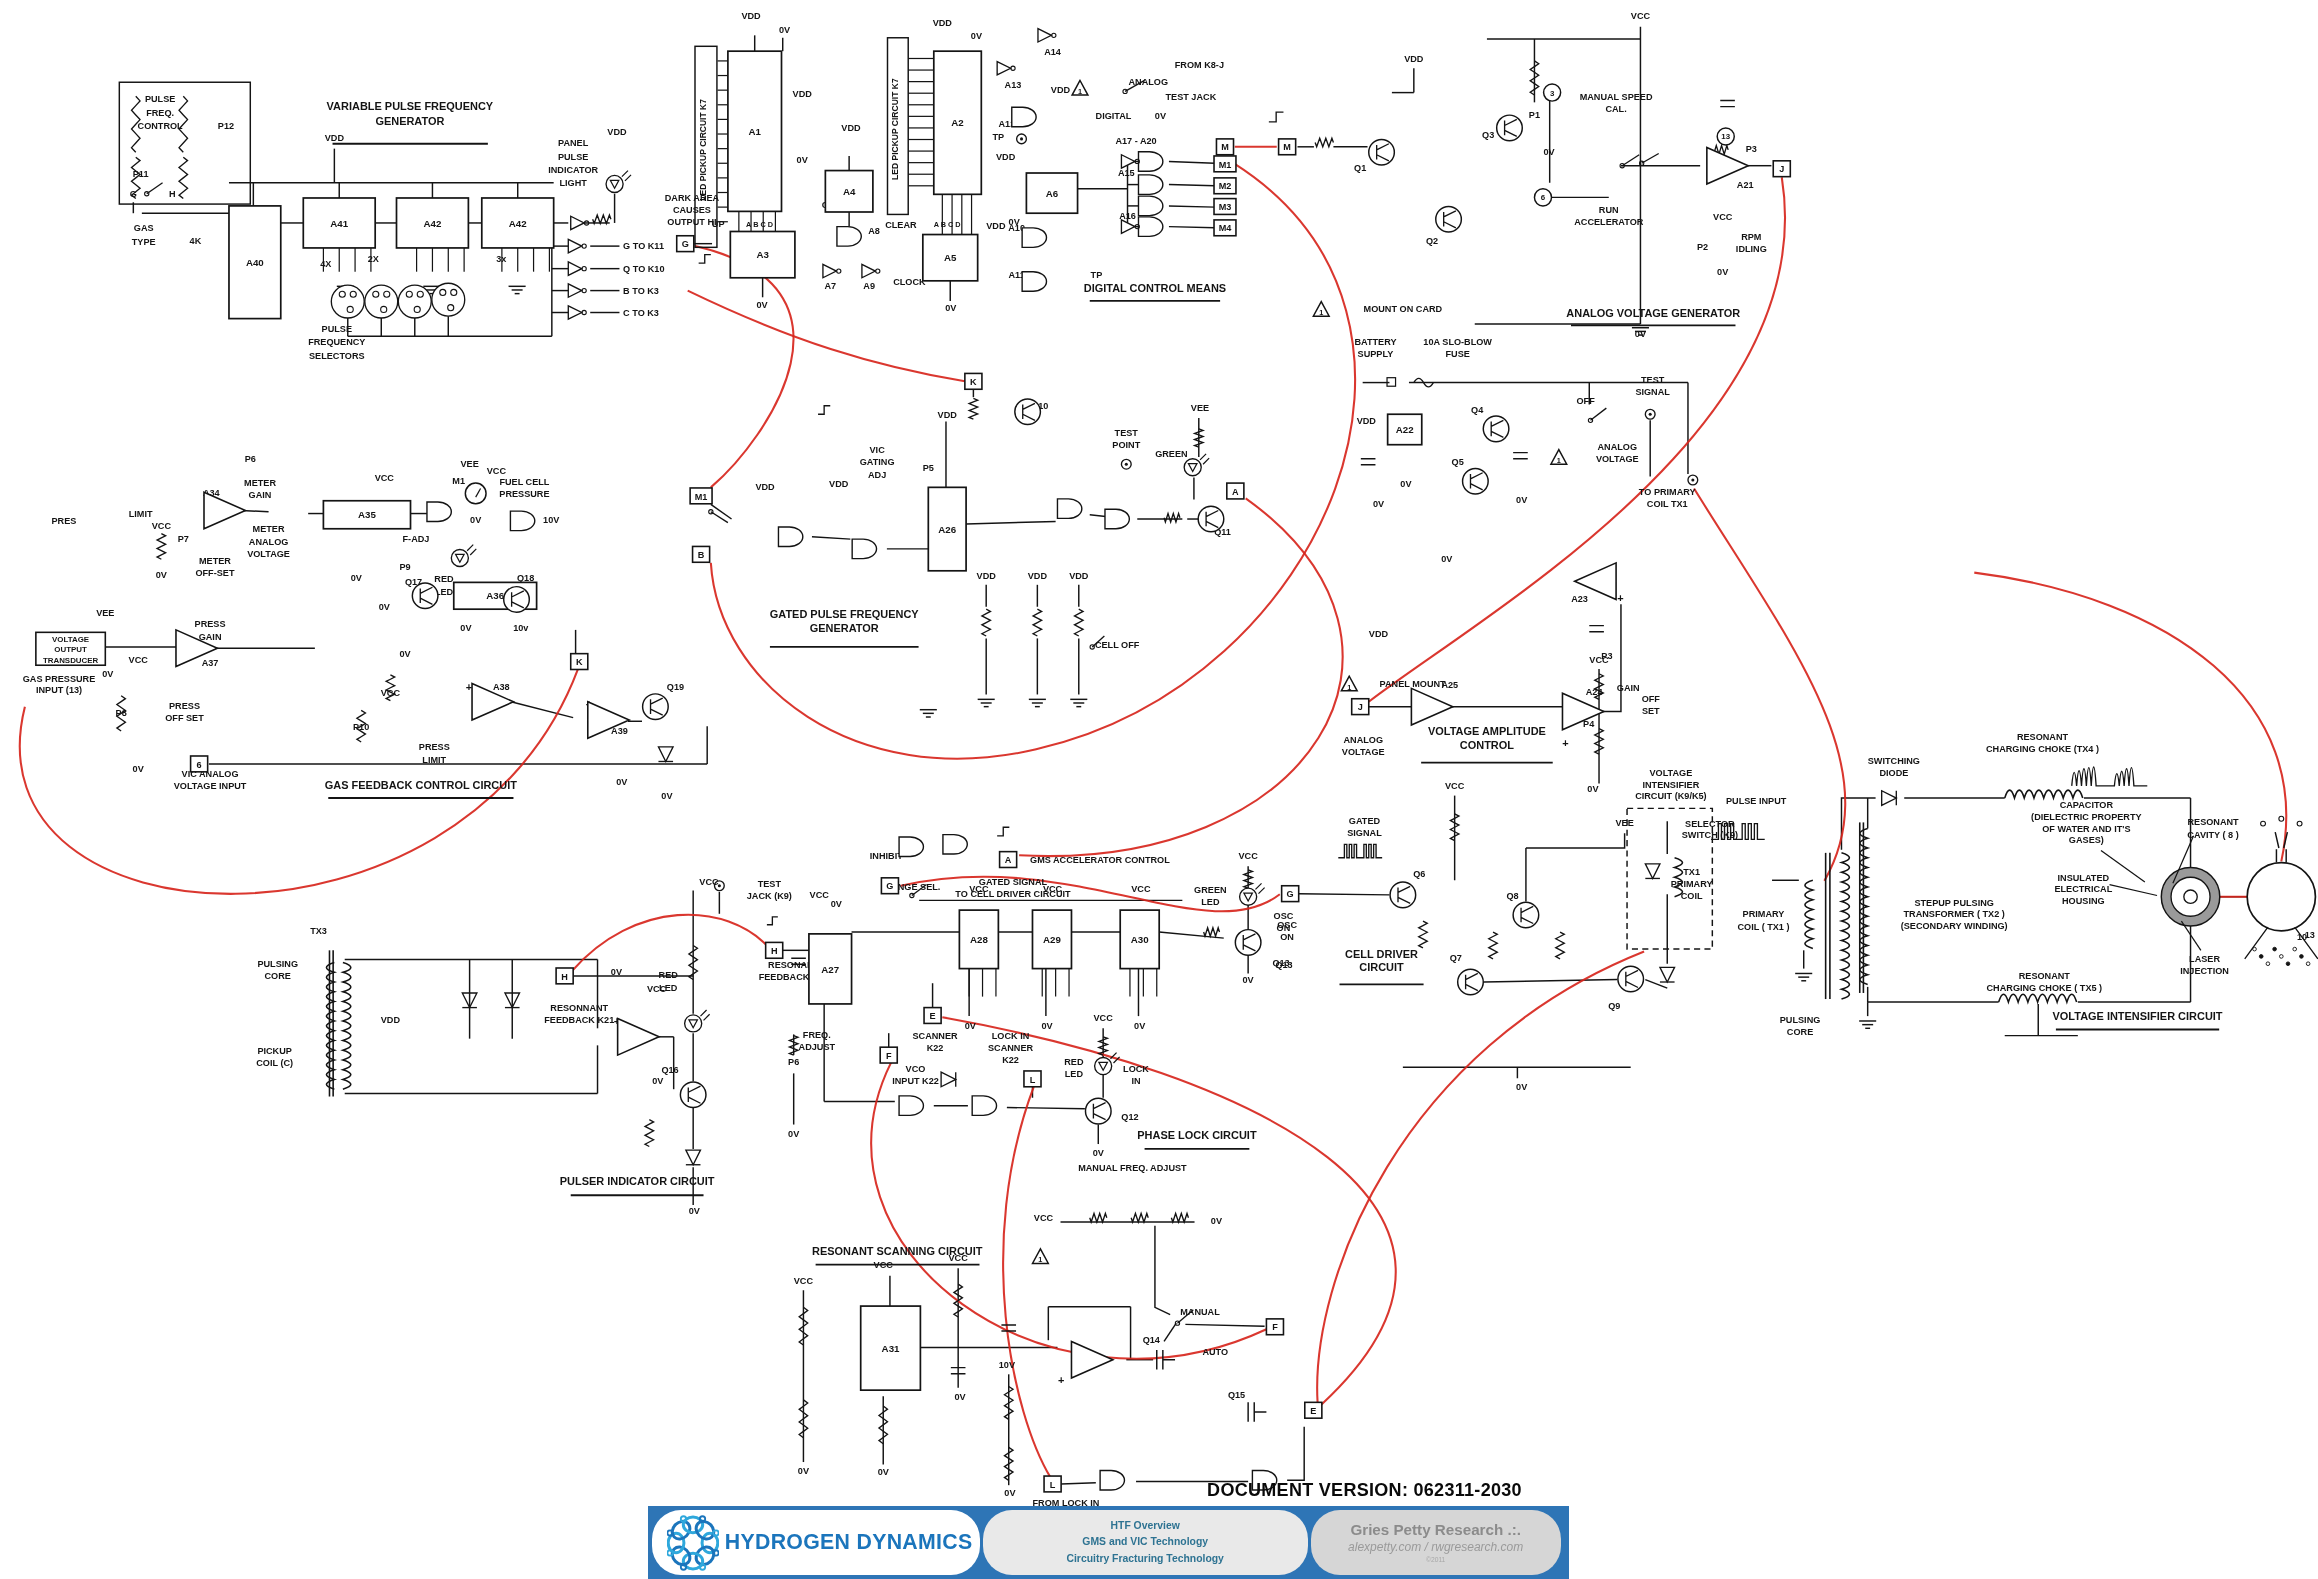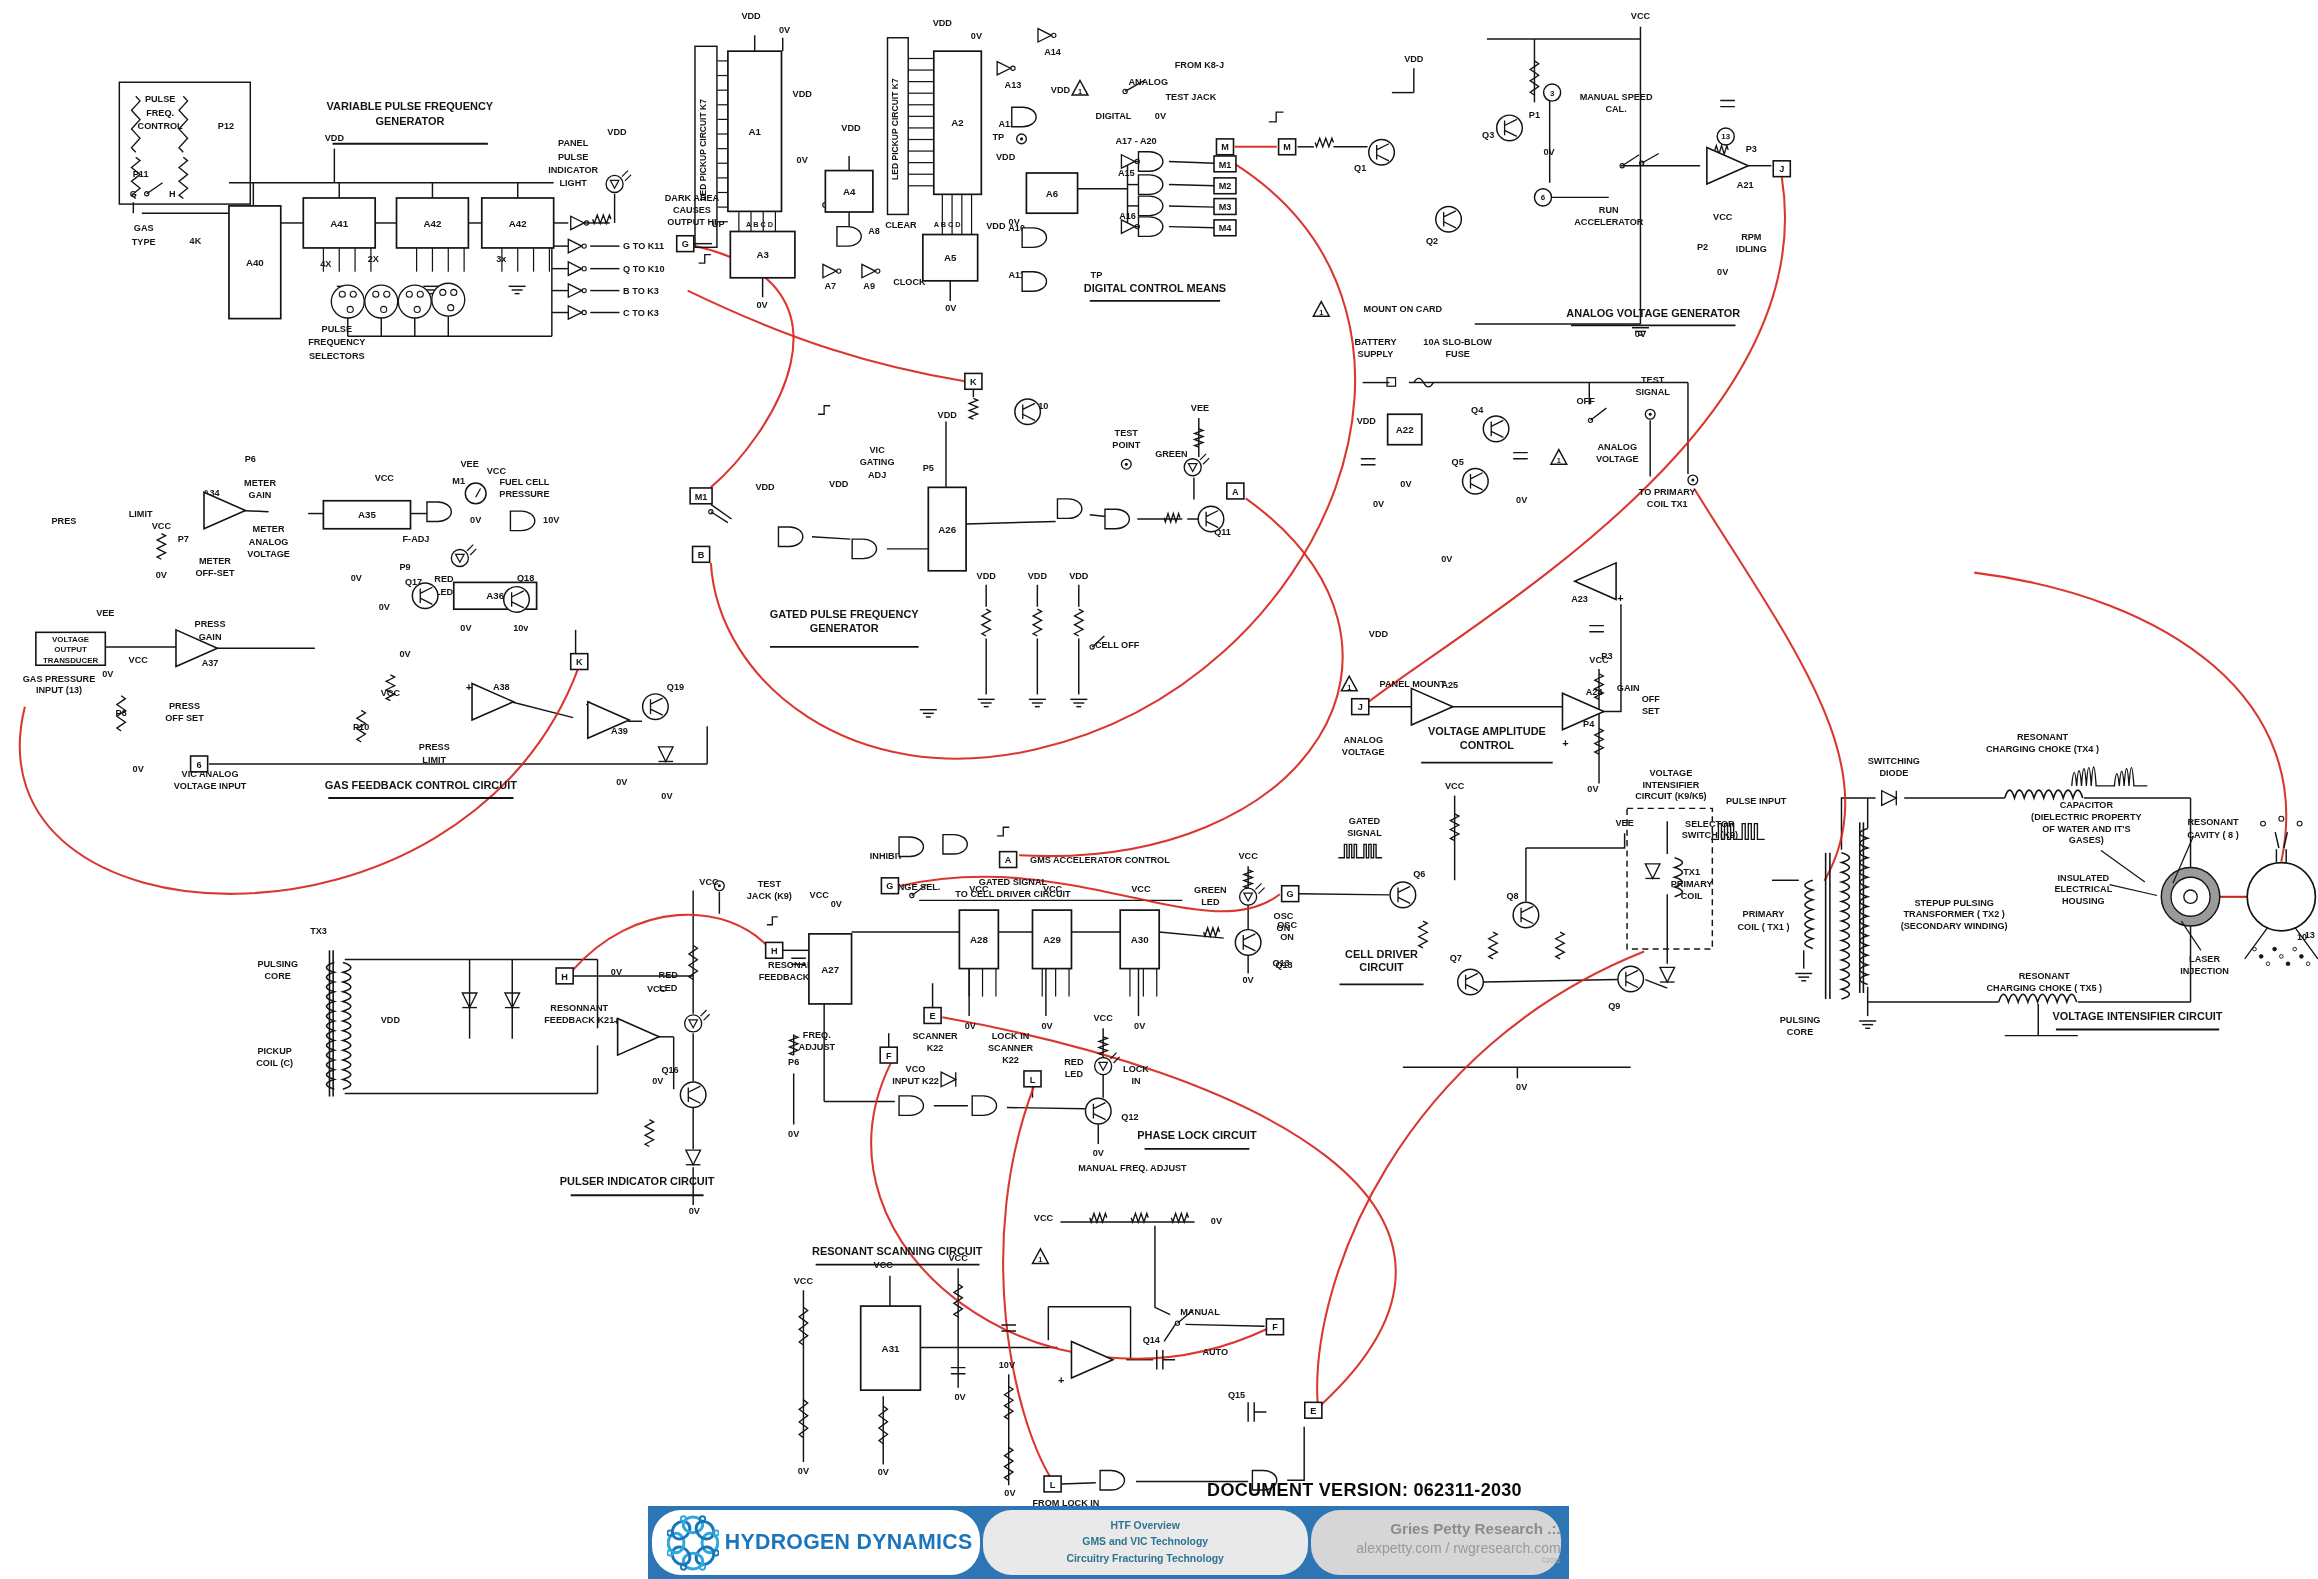--- a/index.html
+++ b/index.html
@@ -6,25 +6,25 @@
   body{width:2319px;height:1579px;position:relative;overflow:hidden;
        font-family:"Liberation Sans", "DejaVu Sans", sans-serif;}
   #canvas{position:absolute;left:0;top:0;}
   #docver{position:absolute;left:1133px;top:1480px;width:463px;text-align:center;
           font-size:18px;font-weight:bold;color:#0a0a0a;letter-spacing:0.3px;}
   #footerbar{position:absolute;left:648px;top:1506px;width:921px;height:73px;
              background:#2e75b6;display:flex;gap:3px;padding:3.7px;box-sizing:border-box;}
   .fcell{height:100%;display:flex;align-items:center;justify-content:center;box-sizing:border-box;border-radius:29px;}
   #fc1{width:328px;background:#ffffff;justify-content:flex-start;padding-left:15px;gap:6.1px;}
   #fc2{width:325px;background:#e9e9e9;flex-direction:column;line-height:1.55;}
-  #fc3{width:250px;background:#d6d6d6;flex-direction:column;line-height:1.3;align-items:flex-end;}
+  #fc3{width:250px;background:#d6d6d6;flex-direction:column;line-height:1.3;}
   #company{font-size:21.3px;font-weight:bold;color:#1b75bc;letter-spacing:0.3px;white-space:nowrap;}
   .fc2line{font-size:10.4px;font-weight:bold;color:#2e7392;}
   #org{font-size:15.2px;font-weight:bold;color:#8b8b8b;}
-  #orgsub{font-size:14px;color:#9a9a9a;}
+  #orgsub{font-size:12px;color:#9a9a9a;font-style:italic;}
   #orgyear{font-size:6.7px;color:#a8a8a8;}
 </style>
 </head>
 <body>
 
 <svg id="canvas" width="2319" height="1579" viewBox="0 0 3805 2592">
     <polyline points="375,300 908,300" fill="none" stroke="#141414" stroke-width="2.4"></polyline>
     <polyline points="548,244 548,300" fill="none" stroke="#141414" stroke-width="2.4"></polyline>
     <polyline points="415,338 415,300" fill="none" stroke="#141414" stroke-width="2.4"></polyline>
     <polyline points="556,325 556,300" fill="none" stroke="#141414" stroke-width="2.4"></polyline>

